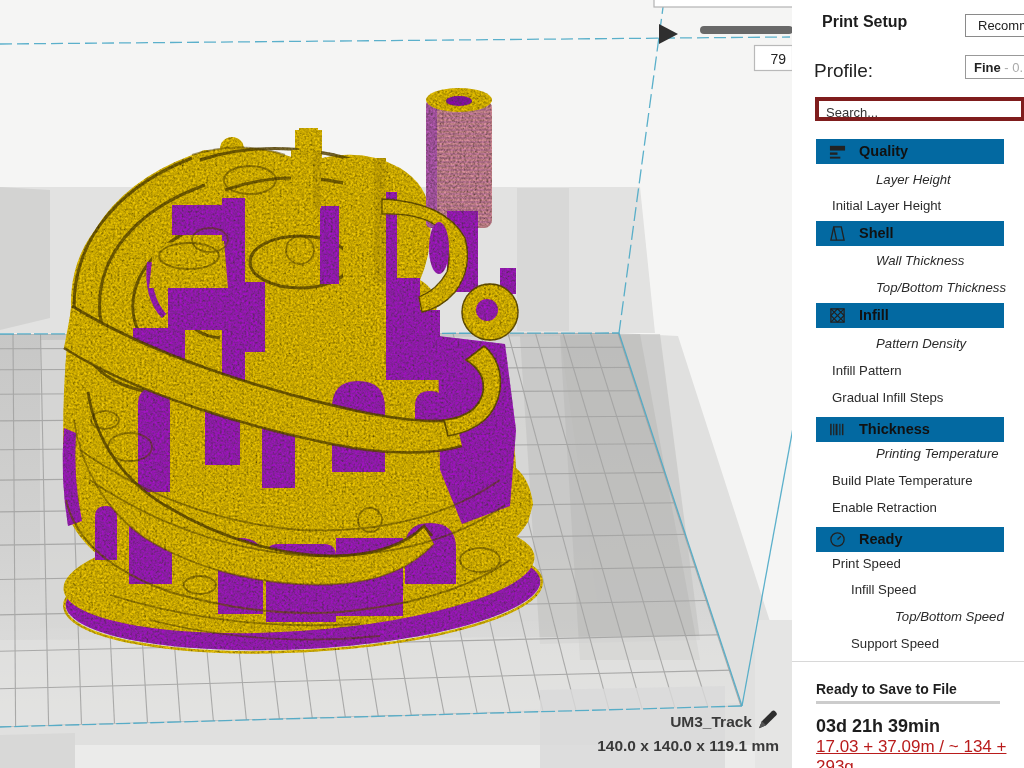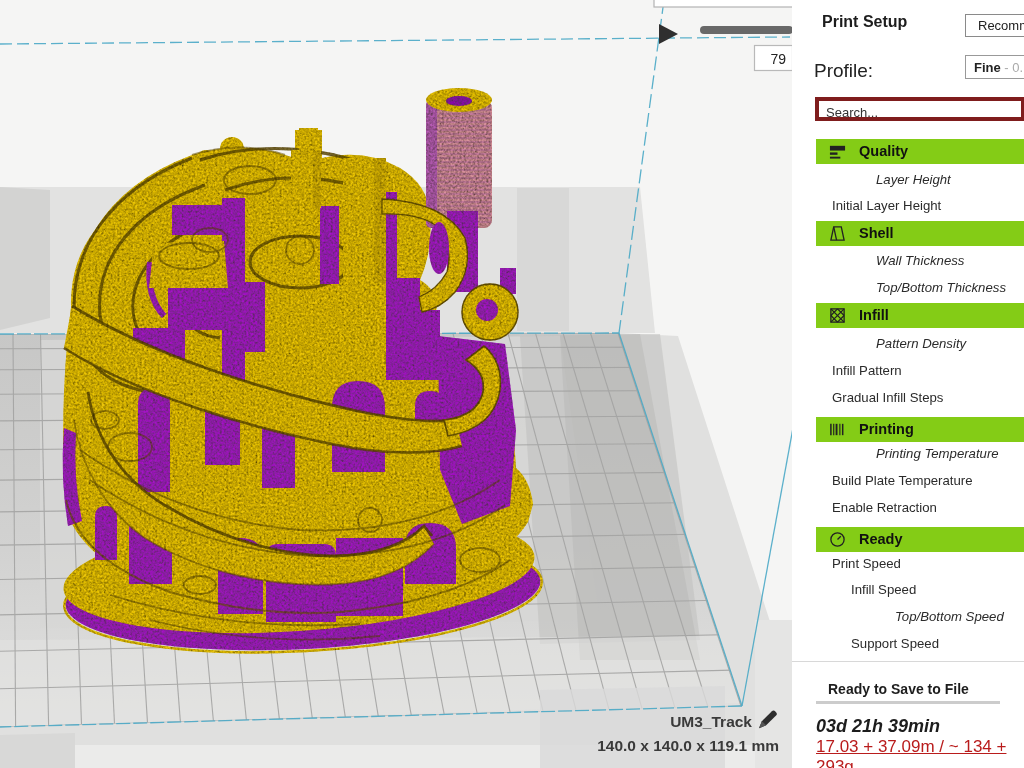--- a/index.html
+++ b/index.html
@@ -5,29 +5,29 @@
 html,body { width:1024px; height:768px; overflow:hidden; font-family:"Liberation Sans", sans-serif; background:#fff; }
 #stage { position:relative; width:1024px; height:768px; }
 #vp { position:absolute; left:0; top:0; width:792px; height:648px; }
 #panel { position:absolute; left:792px; top:0; width:232px; height:768px; background:#fff; }
 #ptitle { position:absolute; left:30px; top:13px; font-size:16px; font-weight:bold; color:#1d1d1d; }
 #recbtn { position:absolute; left:173px; top:14px; width:80px; height:23px; border:1px solid #8a8a8a; background:#fff; font-size:13px; color:#222; padding:3px 0 0 12px; }
 #proflbl { position:absolute; left:22px; top:60px; font-size:19px; color:#222; }
 #profdd { position:absolute; left:173px; top:55px; width:80px; height:24px; border:1px solid #999; background:#fff; font-size:13px; color:#222; padding:4px 0 0 8px; }
 #searchbox { position:absolute; left:23px; top:97px; width:210px; height:24px; border:4px solid #7f1d1d; background:#fff; font-size:13px; color:#333; padding:4px 0 0 7px; }
 #slist { position:absolute; left:0; top:0; width:100%; }
-.srow { position:absolute; left:24px; width:208px; height:25px; background:#84cc16; }
+.srow { position:absolute; left:24px; width:188px; height:25px; background:#0369a1; }
 .sic { position:absolute; left:13px; top:4px; width:17px; height:17px; }
 .stitle { position:absolute; left:43px; top:4px; font-size:14.5px; font-weight:bold; color:#111; }
 .sitem { position:absolute; font-size:13.2px; color:#2b2b2b; }
 .italic { font-style:italic;margin-left:44px; }
 #pdivider { position:absolute; left:0px; top:661px; width:232px; height:1px; background:#d8d8d8; }
-#ready { position:absolute; left:36px; top:681px; font-size:14px; font-weight:bold; color:#1d1d1d; }
+#ready { position:absolute; left:24px; top:681px; font-size:14px; font-weight:bold; color:#1d1d1d; }
 #pbar { position:absolute; left:24px; top:701px; width:184px; height:3px; background:#cccccc; }
-#ptime { position:absolute; left:24px; top:716px; font-size:18px; font-weight:bold; color:#1d1d1d;font-style:italic; }
+#ptime { position:absolute; left:24px; top:716px; font-size:18px; font-weight:bold; color:#1d1d1d; }
 #pmat { position:absolute; left:24px; top:737px; font-size:17px; color:#b91c1c;text-decoration:underline; }
 </style></head>
 <body>
 <div id="stage">
  <div id="vp"><svg width="792" height="768" viewBox="0 0 792 768">
 <defs>
 <clipPath id="plateclip">
             <polygon points="0,334 619,333 742,706 0,727"></polygon>
           </clipPath>
 <linearGradient id="plateg" x1="0" y1="333" x2="0" y2="727" gradientUnits="userSpaceOnUse">
@@ -285,21 +285,21 @@
   <div class="srow" style="top:417px">
           <svg class="sic" viewBox="0 0 18 18">
             <g stroke="#222" fill="none">
               <path d="M2,3 L2,15" stroke-width="1.6"></path>
               <path d="M5,3 L5,15" stroke-width="1.2"></path>
               <path d="M8,3 L8,15" stroke-width="2"></path>
               <path d="M11.5,3 L11.5,15" stroke-width="1.2"></path>
               <path d="M14.5,3 L14.5,15" stroke-width="1.6"></path>
             </g>
           </svg>
-          <span class="stitle">Printing</span>
+          <span class="stitle">Thickness</span>
         </div>
   <div class="sitem italic" style="top:446px;left:40px">Printing Temperature</div>
   <div class="sitem" style="top:473px;left:40px">Build Plate Temperature</div>
   <div class="sitem" style="top:500px;left:40px">Enable Retraction</div>
   <div class="srow" style="top:527px">
           <svg class="sic" viewBox="0 0 18 18">
             <g fill="none" stroke="#222" stroke-width="1.4">
               <circle cx="9" cy="9" r="7"></circle>
               <path d="M9,9 L12.5,5.5"></path>
             </g>

